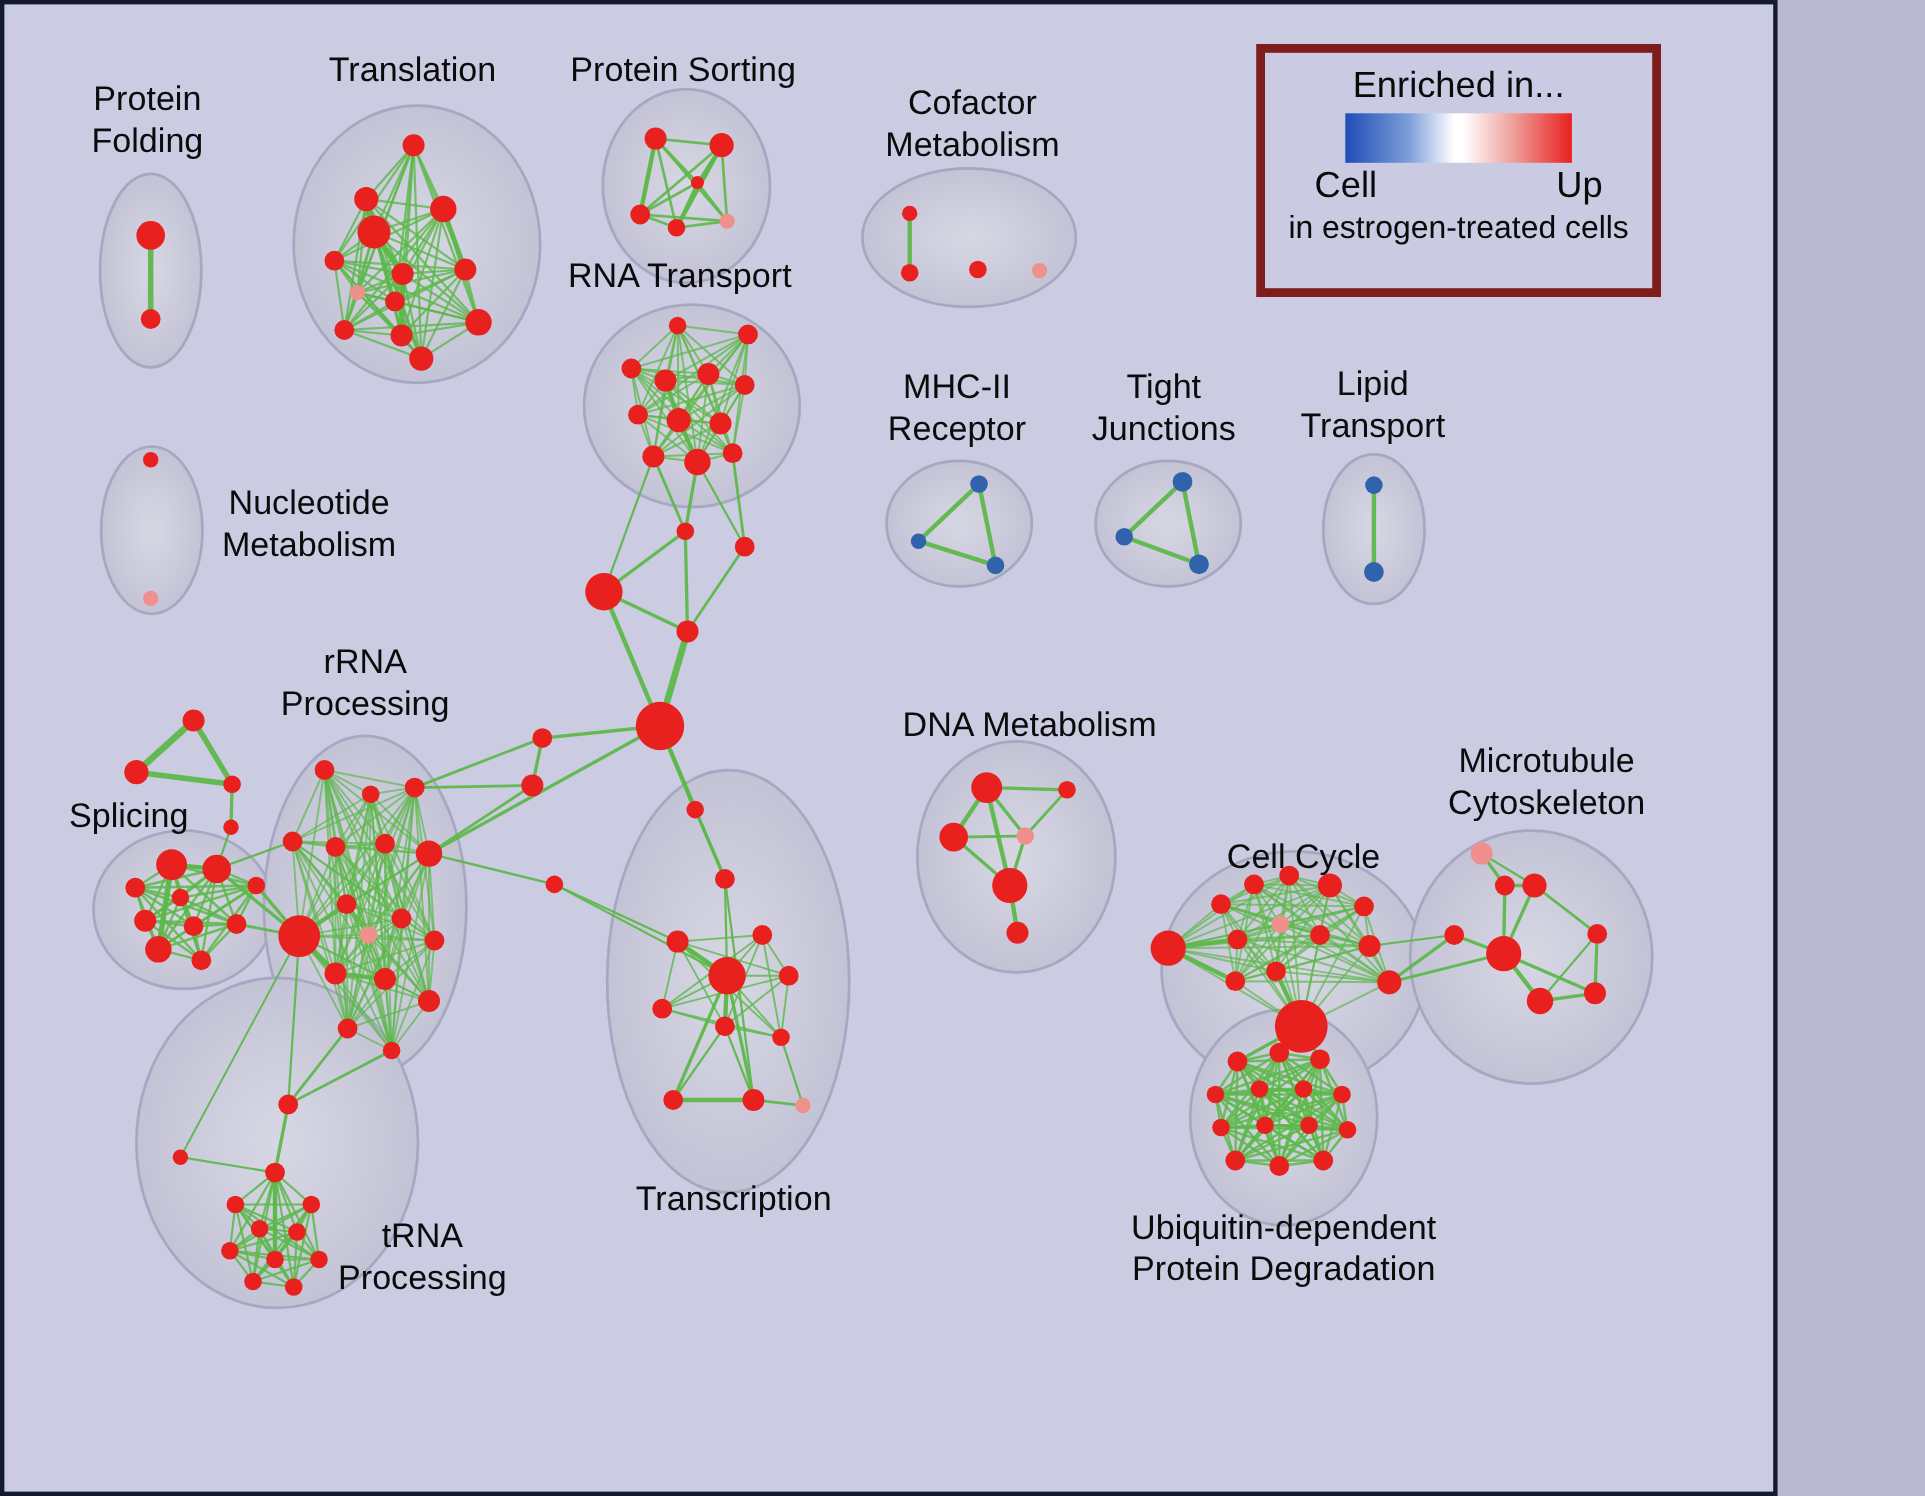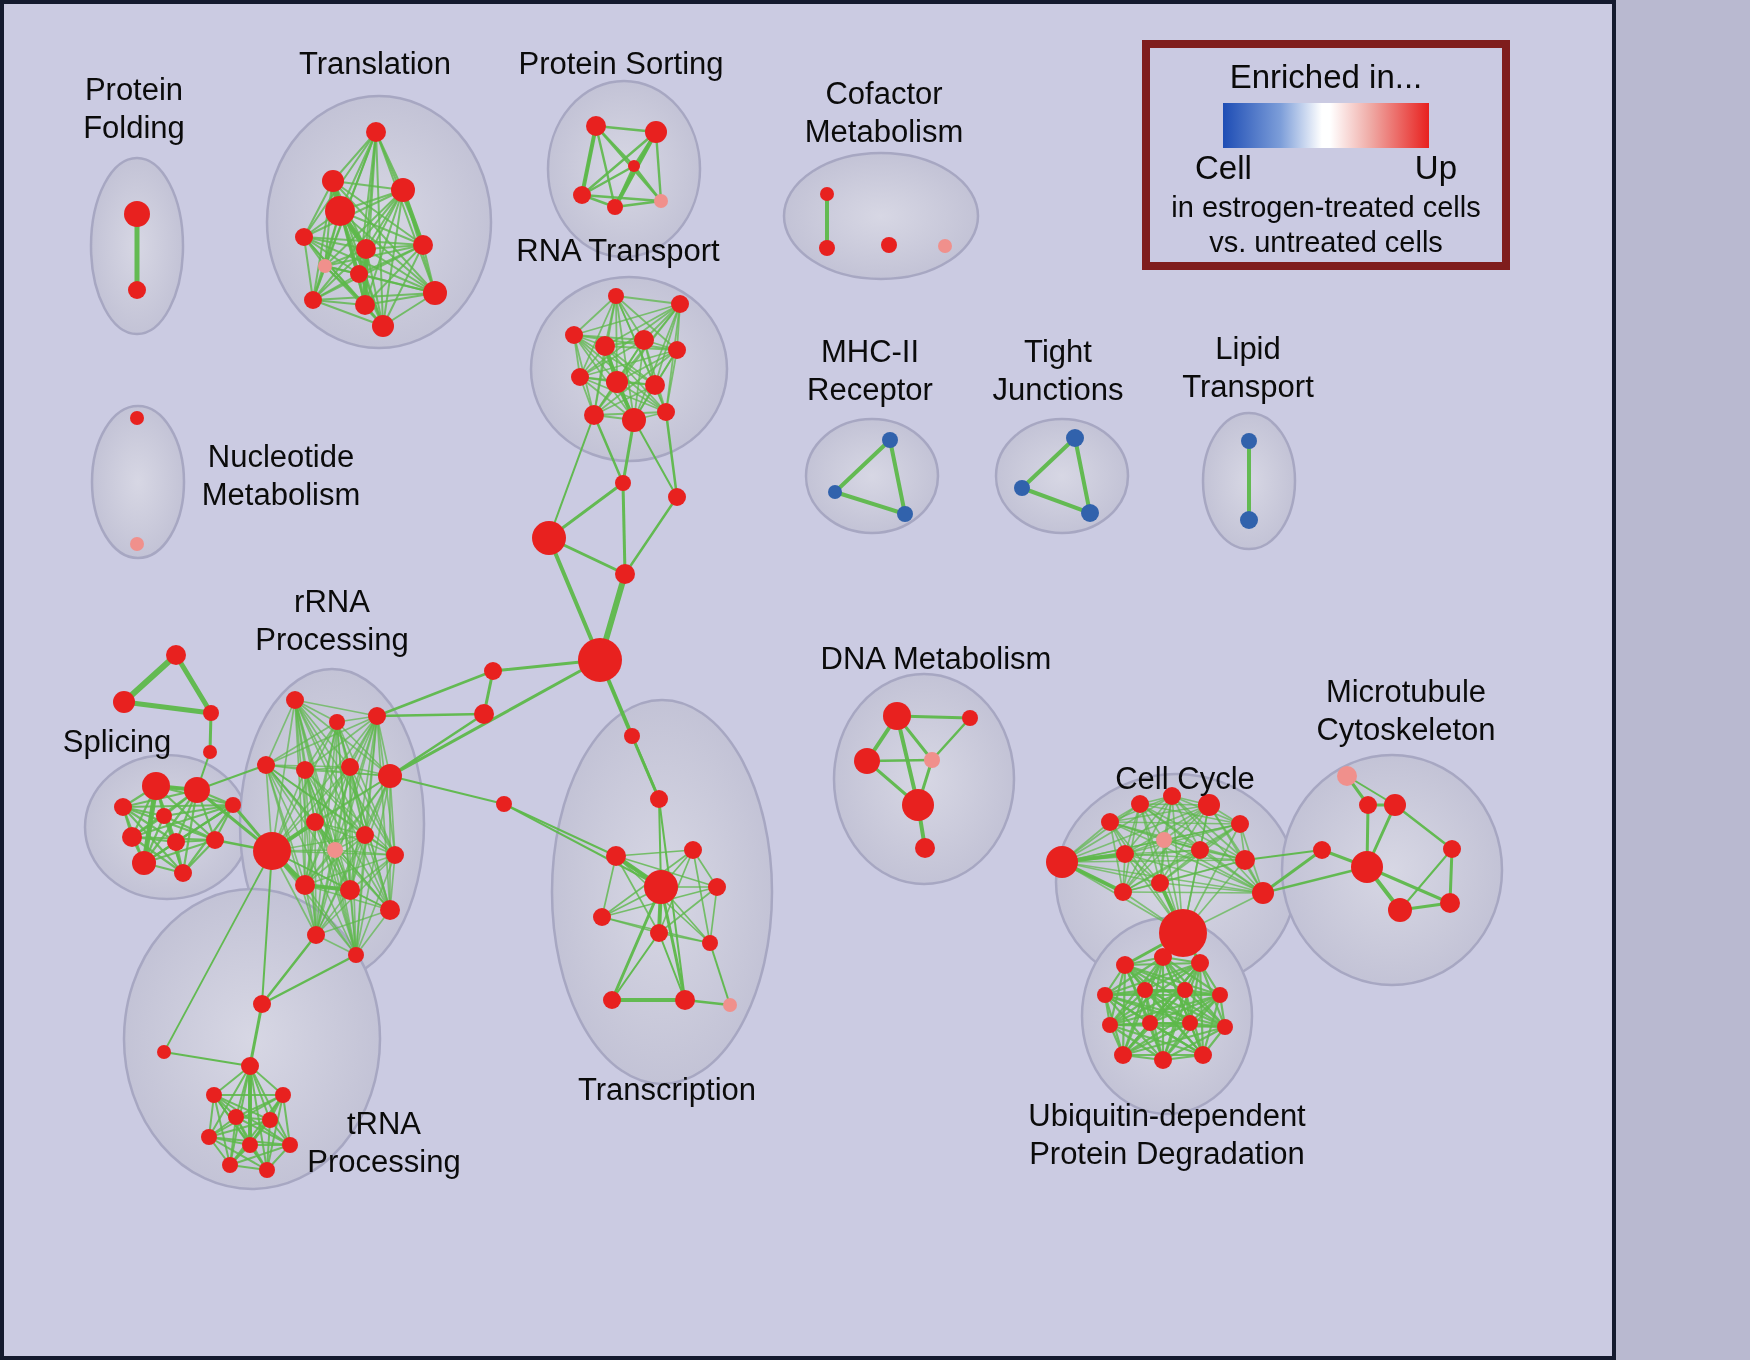--- a/index.html
+++ b/index.html
@@ -935,16 +935,15 @@
     </svg>
 
   <div class="legend">
     <div class="legend-title">Enriched in...</div>
     <div class="legend-bar" id="legend-bar" style="background: linear-gradient(90deg, rgb(30, 77, 181) 0%, rgb(125, 158, 217) 28%, rgb(255, 255, 255) 48%, rgb(255, 255, 255) 52%, rgb(239, 169, 164) 72%, rgb(232, 33, 31) 100%);"></div>
     <div class="legend-ends">
       <span>Cell</span>
       <span>Up</span>
     </div>
     <div class="legend-sub first">in estrogen-treated cells</div>
-    <div class="legend-sub">vs. untreated cells</div>
   </div>
 
 </div>
 
 </body></html>

